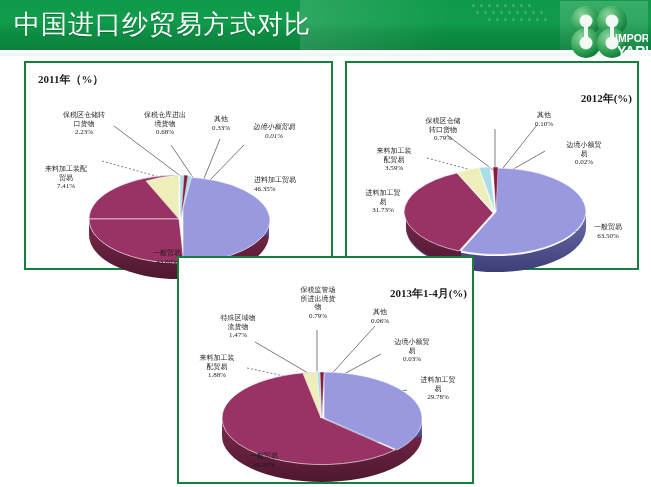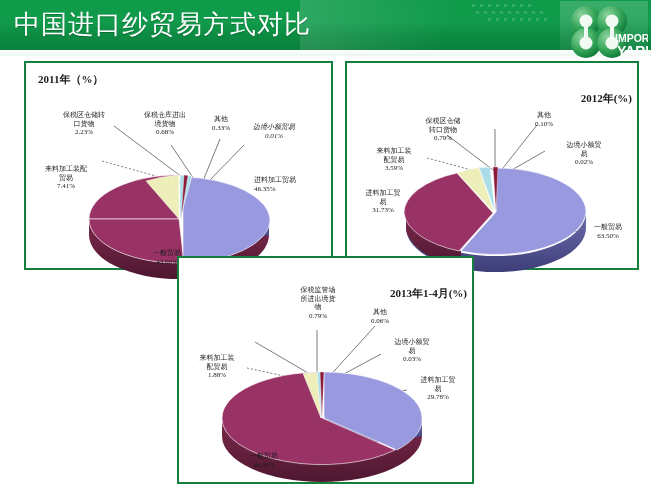--- a/index.html
+++ b/index.html
@@ -288,20 +288,23 @@
         <path d="M105,48 L105,2 A100,46 0 0 0 5,48 A100,46 0 0 0 178,80 Z" fill="#993366" stroke="#ffffff" stroke-width="0.6"></path>
 
         <path d="M107,48 L107,2 A100,46 0 0 1 205,48 A100,46 0 0 1 180,80 Z" fill="#9999e0" stroke="#ffffff" stroke-width="0.6"></path>
 
         <path d="M104,48 L104,2 A100,46 0 0 0 86,3.4 Z" fill="#eeeebb" stroke="#ffffff" stroke-width="0.5"></path>
         <path d="M104,48 L100,2 A100,46 0 0 1 104,1.8 Z" fill="#aadde8" stroke="#ffffff" stroke-width="0.5"></path>
         <path d="M105,48 L103,2 A100,46 0 0 1 107,2 Z" fill="#8b1a3a" stroke="#ffffff" stroke-width="0.4"></path>
       </svg>
     </div>
 
+    <div class="lbl" style="left:30px;top:56px;width:58px;">特殊区域物
+流货物
+1.47%</div>
     <div class="lbl" style="left:110px;top:28px;width:58px;">保税监管场
 所进出境货
 物
 0.79%</div>
     <div class="lbl" style="left:182px;top:50px;width:38px;">其他
 0.06%</div>
     <div class="lbl" style="left:204px;top:80px;width:58px;">边境小额贸
 易
 0.03%</div>
     <div class="lbl" style="left:8px;top:96px;width:60px;">来料加工装

